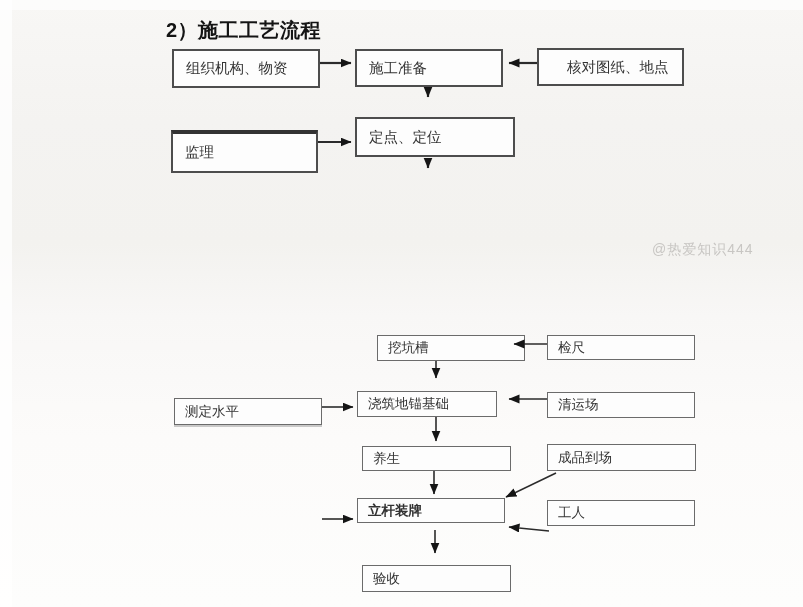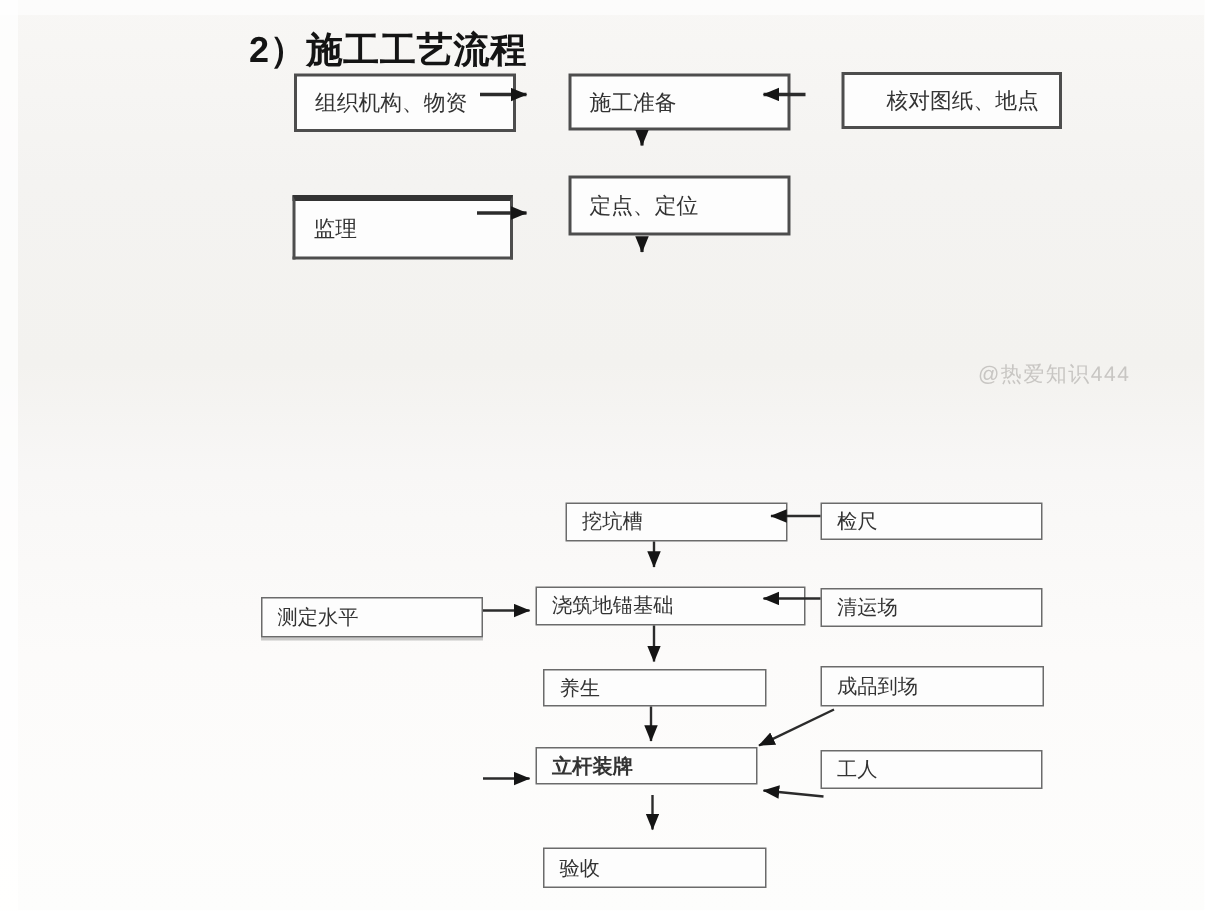--- a/index.html
+++ b/index.html
@@ -7,46 +7,46 @@
     position:relative;width:803px;height:607px;overflow:hidden;
     background:linear-gradient(180deg,#f8f7f5 0%,#f4f3f1 20%,#f3f2ef 40%,#f8f7f6 52%,#fcfbfa 72%,#fdfdfc 100%);
     font-family:"Liberation Serif", serif;
   }
   .canvas::before{content:"";position:absolute;left:0;top:0;width:12px;height:100%;
     background:rgba(255,255,255,.75);pointer-events:none;}
   .canvas::after{content:"";position:absolute;left:0;top:0;width:100%;height:10px;
     background:rgba(255,255,255,.6);pointer-events:none;}
   .page-title{
     position:absolute;left:166px;top:17px;
-    font-family:"Liberation Sans", sans-serif;font-size:24px;font-weight:700;
+    font-family:"Liberation Sans", sans-serif;font-size:20px;font-weight:700;
     color:#141414;letter-spacing:.5px;white-space:nowrap;
   }
   .watermark{
     position:absolute;left:652px;top:241px;
     font-family:"Liberation Sans", sans-serif;font-size:14px;color:#c8c6c3;
     letter-spacing:1px;white-space:nowrap;
   }
   .node{
     position:absolute;box-sizing:border-box;background:#fdfdfd;
     border:2px solid #4d4d4d;display:flex;align-items:center;
     padding-left:12px;color:#333333;white-space:nowrap;overflow:hidden;
   }
-  .sec-top{font-size:14.5px;margin-left:24px;}
+  .sec-top{font-size:14.5px;}
   .sec-bot{border-width:1.5px;border-color:#6b6b6b;font-size:13.5px;padding-left:10px;}
   
   .n-org     {left:172px;top:49px;width:148px;height:39px;}
   .n-prep    {left:355px;top:49px;width:148px;height:38px;}
   .n-check   {left:537px;top:48px;width:147px;height:38px;padding-left:28px;}
   .n-supervise{left:171px;top:130px;width:147px;height:43px;border-top-width:4px;border-top-color:#333;}
-  .n-fix     {left:355px;top:117px;width:148px;height:40px;}
+  .n-fix     {left:355px;top:117px;width:160px;height:40px;}
   
   .n-dig     {left:362px;top:335px;width:148px;height:26px;margin-left:15px;}
   .n-gauge   {left:547px;top:335px;width:148px;height:25px;}
   .n-level   {left:174px;top:398px;width:148px;height:27px;box-shadow:0 2px 0 rgba(140,140,140,.45);}
-  .n-anchor  {left:357px;top:391px;width:180px;height:26px;}
+  .n-anchor  {left:357px;top:391px;width:140px;height:26px;}
   .n-clear   {left:547px;top:392px;width:148px;height:26px;}
   .n-curing  {left:362px;top:446px;width:149px;height:25px;}
   .n-product {left:547px;top:444px;width:149px;height:27px;}
   .n-crane   {left:173px;top:500px;width:149px;height:28px;box-shadow:0 2px 0 rgba(140,140,140,.45);}
   .n-pole    {left:357px;top:498px;width:148px;height:25px;font-weight:bold;}
   .n-worker  {left:547px;top:500px;width:148px;height:26px;}
   .n-accept  {left:362px;top:565px;width:149px;height:27px;}
   .arrows{position:absolute;left:0;top:0;pointer-events:none;}
   .arrows line{stroke:#2b2b2b;}
   .aw-thick{stroke-width:2.2;}

